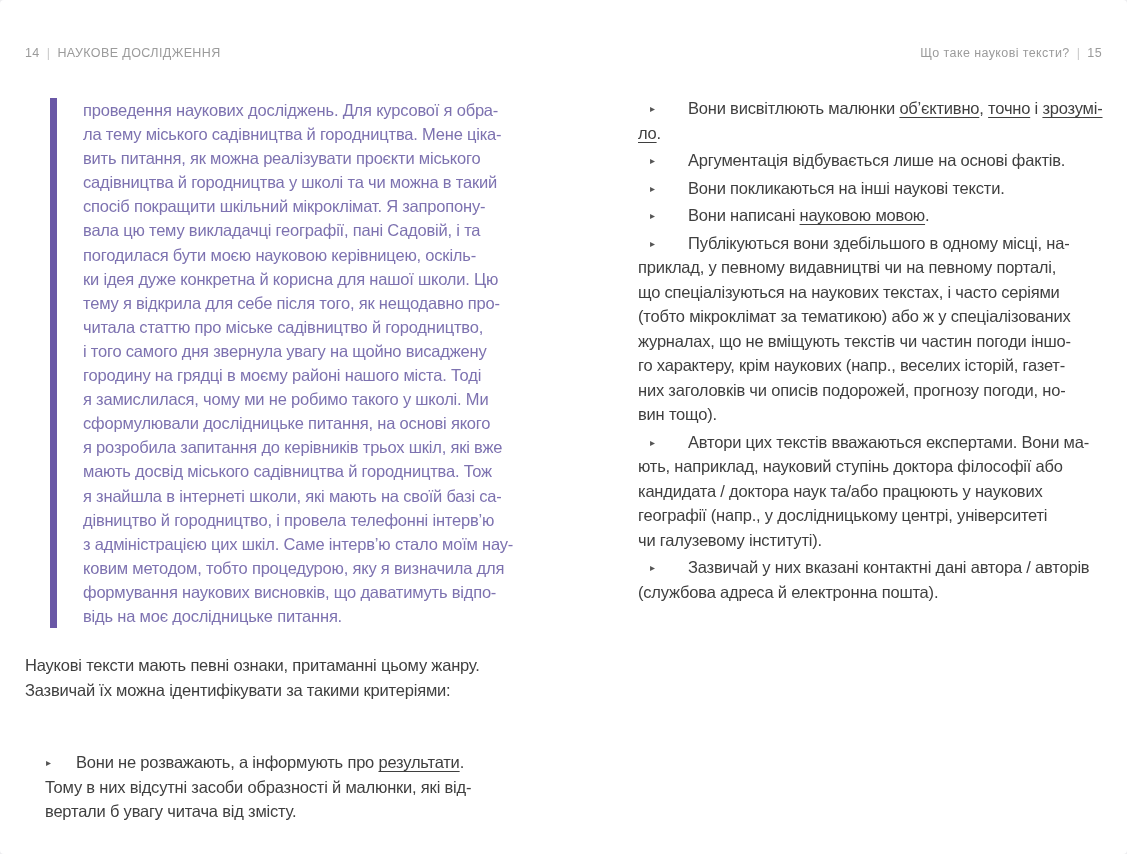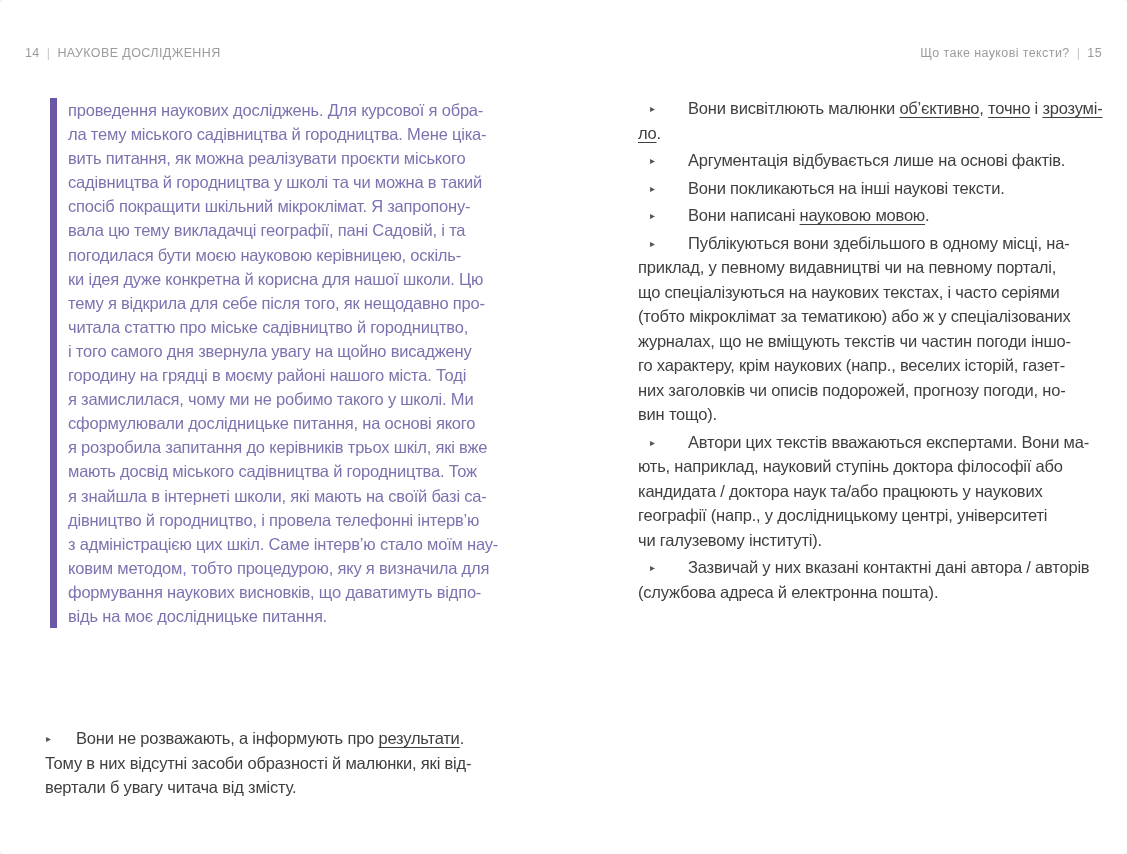--- a/index.html
+++ b/index.html
@@ -30,21 +30,21 @@
   .running-header.right { right: 25px; text-align: center; }
   .running-header .divider { color: #c9c9c9; padding: 0 7px; }
 
   
   .quote-block {
     position: absolute;
     left: 50px;
     top: 98px;
     width: 470px;
     border-left: 7px solid #6a58a6;
-    padding-left: 11px;
+    padding-left: 26px;
     color: #7d72b0;
     font-size: 16.5px;
     line-height: 24.1px;
     letter-spacing: -0.2px;
     white-space: pre;
   }
 
   
   .body-paragraph {
     position: absolute;
@@ -76,21 +76,21 @@
   .bullet .bullet-text { white-space: pre; }
 
   
   .lp-bullets {
     position: absolute;
     left: 45px;
     top: 726px;
     width: 500px;
   }
   .lp-bullets .marker { left: 1px; }
-  .lp-bullets .bullet-text { text-indent: 31px; }
+  .lp-bullets .bullet-text { text-indent: 31px; margin-top: 24px; }
 
   
   .rp-bullets {
     position: absolute;
     left: 638px;
     top: 96px;
     width: 480px;
   }
   .rp-bullets .bullet + .bullet { margin-top: 3px; }
   .rp-bullets .marker { left: 12px; }
@@ -127,20 +127,22 @@
 сформулювали дослідницьке питання, на основі якого
 я розробила запитання до керівників трьох шкіл, які вже
 мають досвід міського садівництва й городництва. Тож
 я знайшла в інтернеті школи, які мають на своїй базі са-
 дівництво й городництво, і провела телефонні інтерв’ю
 з адміністрацією цих шкіл. Саме інтерв’ю стало моїм нау-
 ковим методом, тобто процедурою, яку я визначила для
 формування наукових висновків, що даватимуть відпо-
 відь на моє дослідницьке питання.</div>
 
+  <div class="body-paragraph">Наукові тексти мають певні ознаки, притаманні цьому жанру.
+Зазвичай їх можна ідентифікувати за такими критеріями:</div>
 
   <div class="lp-bullets">
     <div class="bullet">
       <span class="marker">▸</span>
       <div class="bullet-text"><span>Вони не розважають, а інформують про </span><span class="u">результати</span><span>.</span>
 <span>Тому в них відсутні засоби образності й малюнки, які від-</span>
 <span>вертали б увагу читача від змісту.</span></div>
     </div>
   </div>
 

